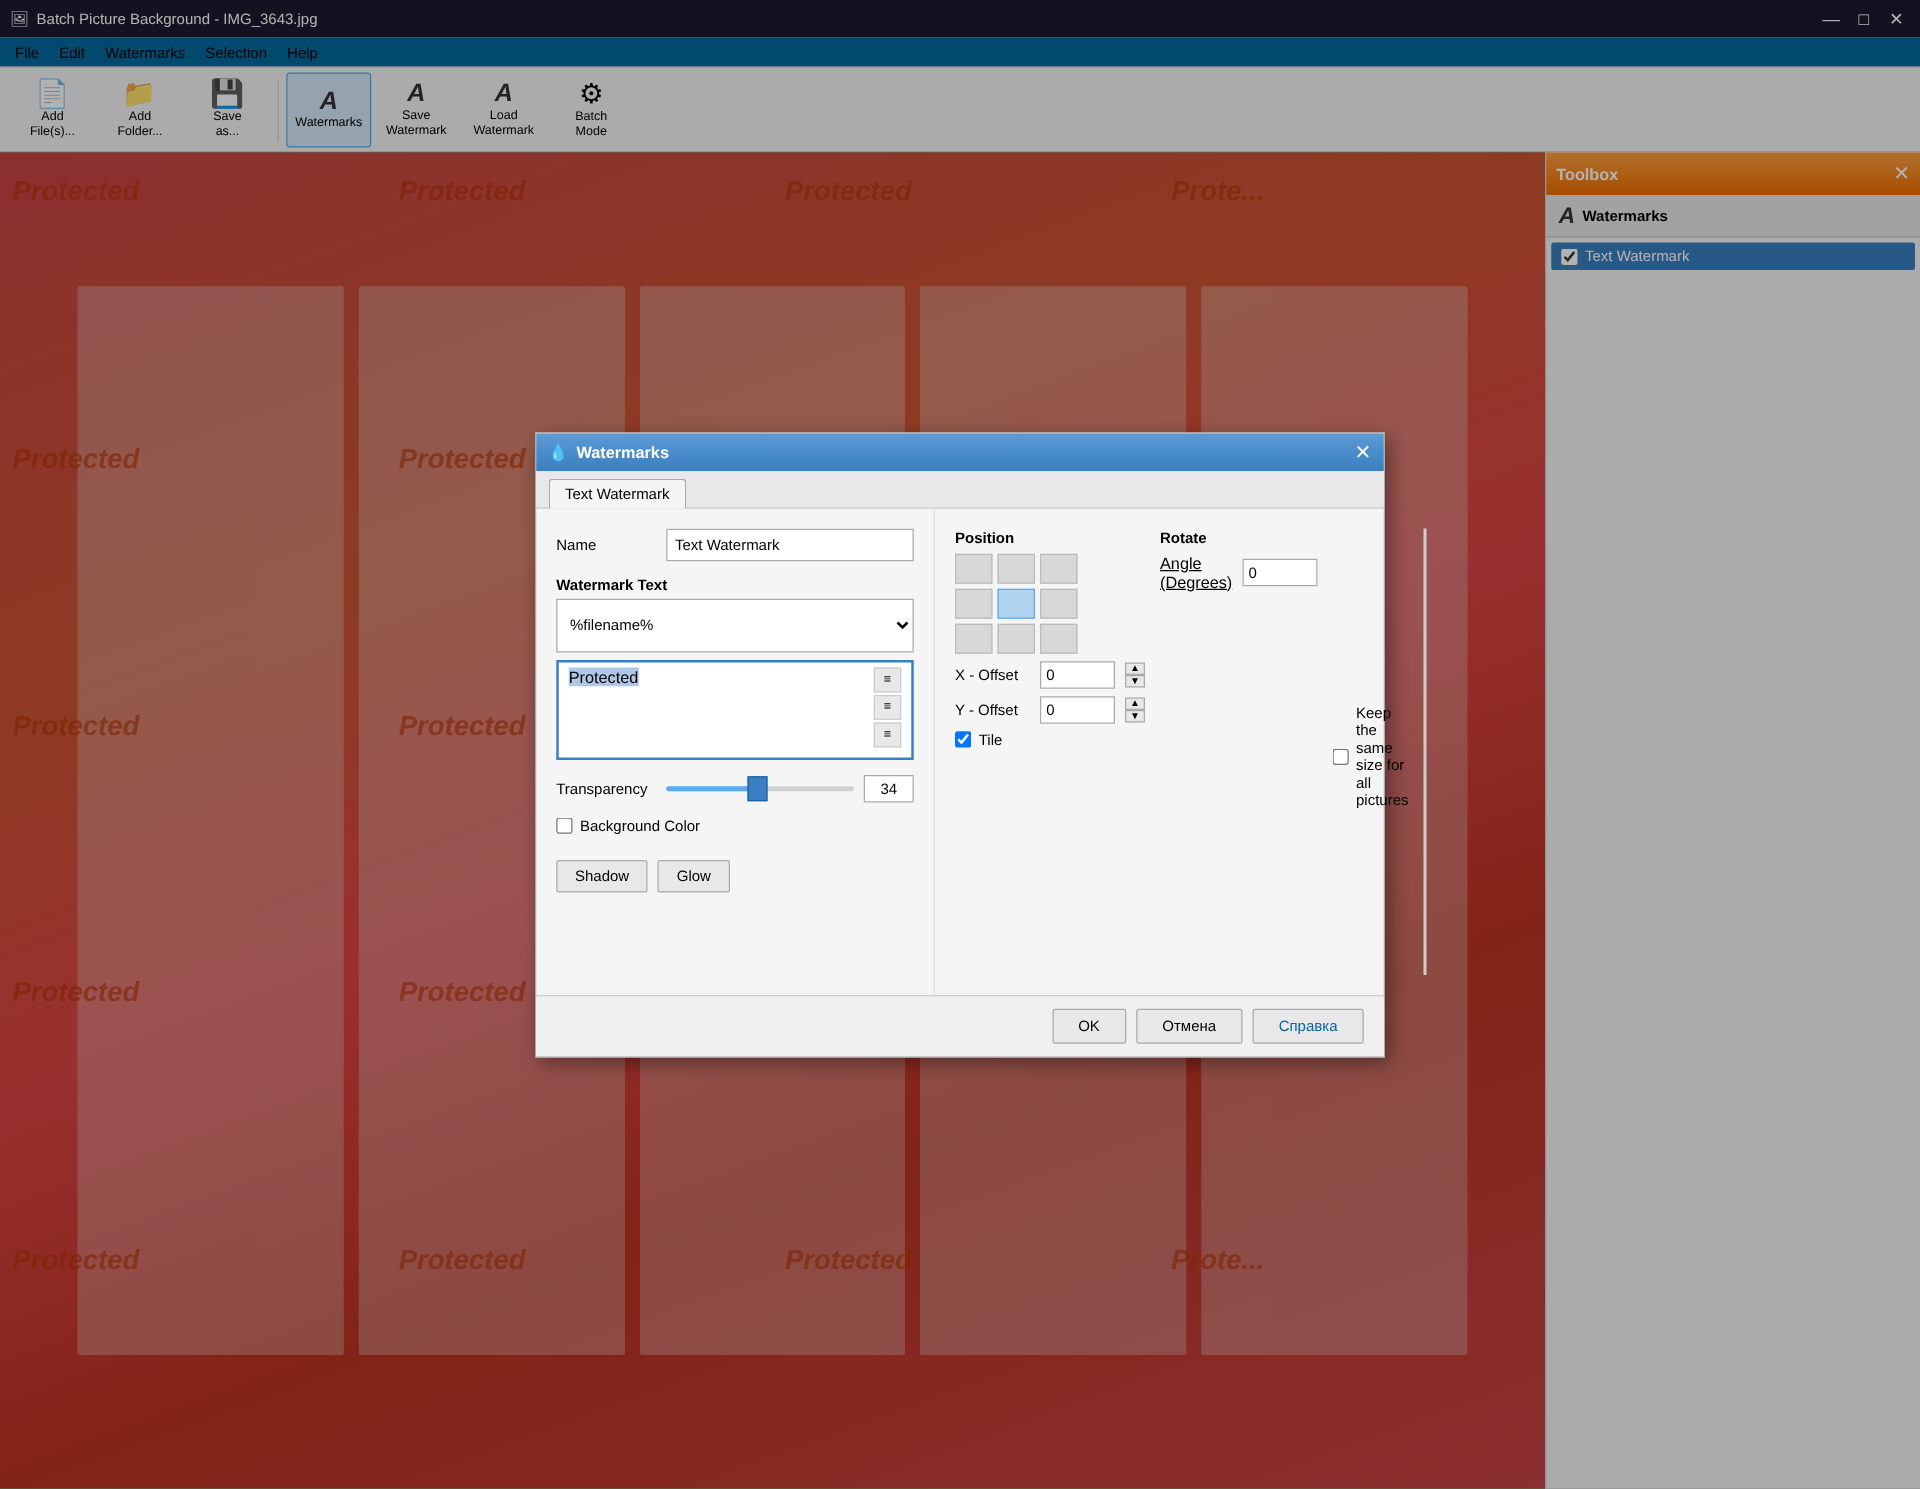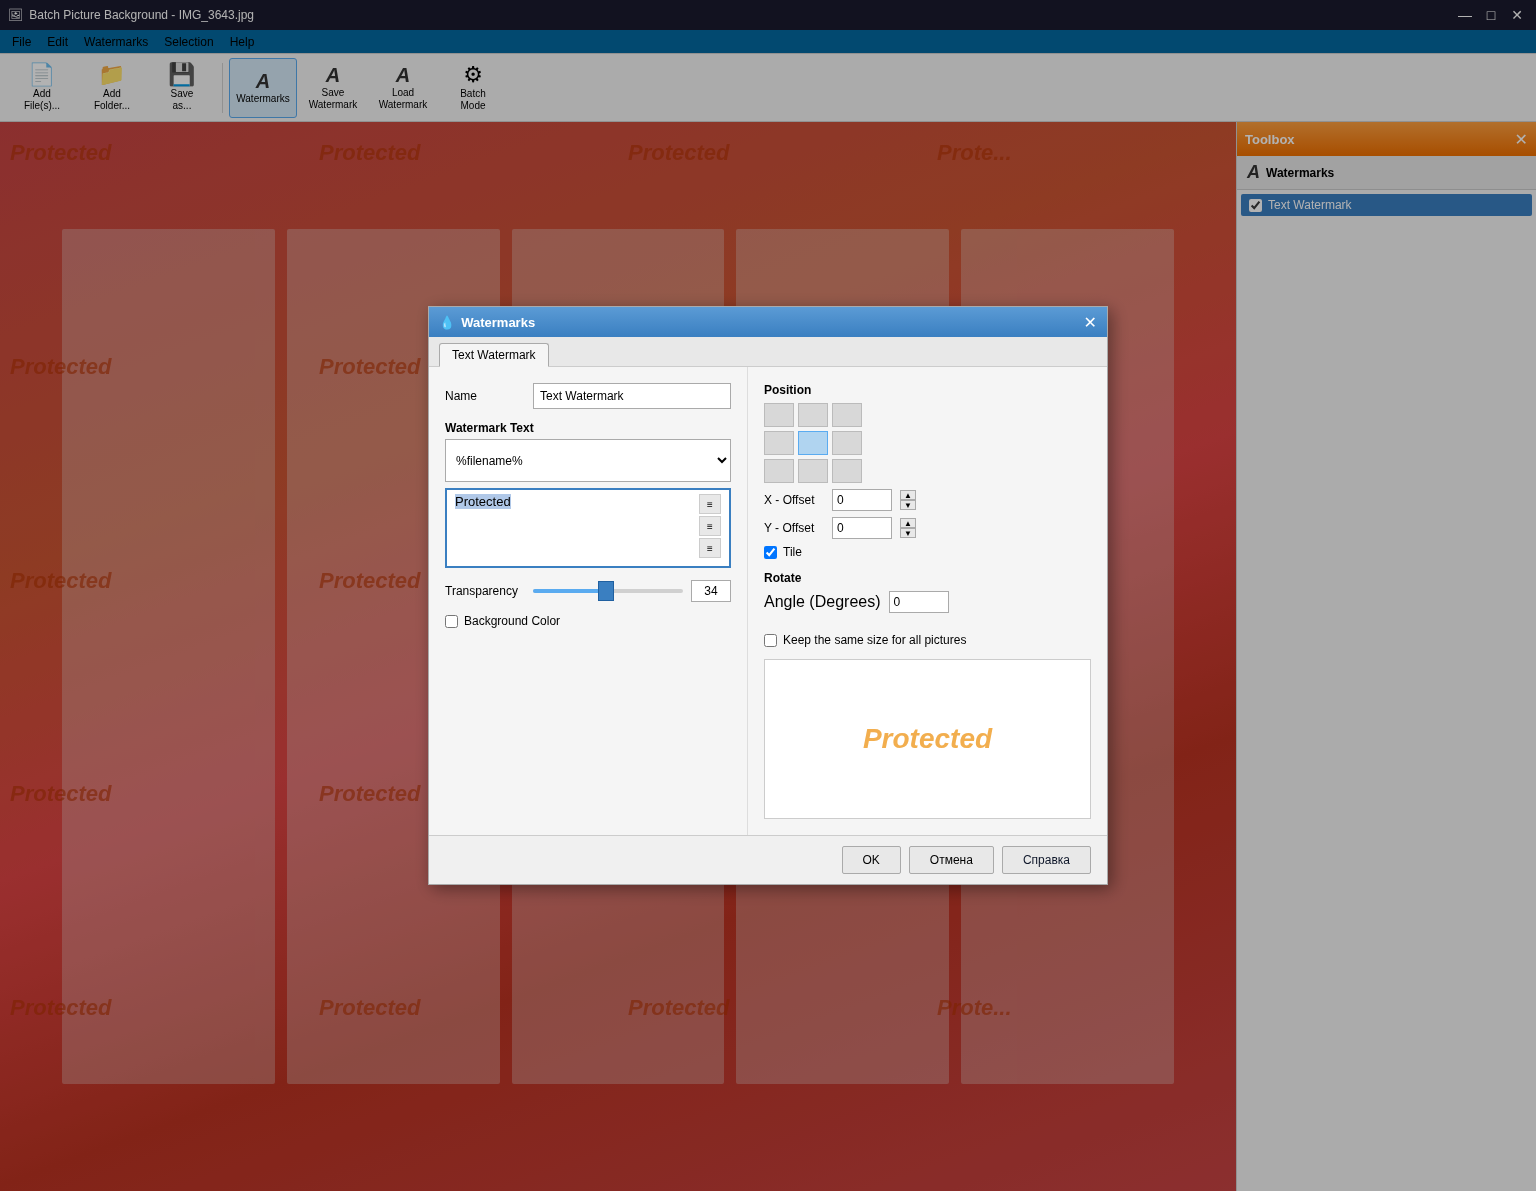--- a/index.html
+++ b/index.html
@@ -161,21 +161,21 @@
       border: 1px solid #aaa;
       border-bottom: none;
       background: #d0d0d0;
       cursor: pointer;
       border-radius: 3px 3px 0 0;
       font-size: 12px;
     }
     .modal-tab.active { background: #f5f5f5; border-bottom: 1px solid #f5f5f5; margin-bottom: -1px; }
     .modal-content { display: flex; flex: 1; }
     .modal-left { flex: 1; padding: 16px; display: flex; flex-direction: column; gap: 12px; }
-    .modal-right { width: 360px; padding: 16px; border-left: 1px solid #ddd; display: flex; flex-direction: column; gap: 12px; }
+    .modal-right { width: 360px; padding: 16px; border-left: 1px solid #ddd; display: flex; flex-direction: row; gap: 12px; }
 
     
     .form-row { display: flex; align-items: center; gap: 8px; }
     .form-label { font-size: 12px; min-width: 80px; }
     .form-input {
       flex: 1;
       height: 26px;
       border: 1px solid #aaa;
       padding: 2px 6px;
       font-size: 12px;
@@ -232,21 +232,21 @@
     .pos-cell.selected { background: #b0d4f0; border-color: #5aabf0; }
     .offset-row { display: flex; align-items: center; gap: 8px; margin-top: 6px; }
     .offset-label { font-size: 12px; min-width: 60px; }
     .offset-input { width: 60px; height: 22px; border: 1px solid #aaa; background: white; padding: 2px 4px; font-size: 12px; }
     .offset-spinner { display: flex; flex-direction: column; }
     .spin-btn { width: 16px; height: 10px; border: 1px solid #aaa; background: #e8e8e8; cursor: pointer; font-size: 8px; display: flex; align-items: center; justify-content: center; }
 
     .rotate-section { margin-top: 0; }
     .rotate-label { font-size: 12px; font-weight: bold; margin-bottom: 6px; }
     .angle-row { display: flex; align-items: center; gap: 8px; }
-    .angle-label { font-size: 16px; }
+    .angle-label { font-size: 13px; text-decoration: underline; }
     .angle-input { width: 60px; height: 22px; border: 1px solid #aaa; background: white; padding: 2px 4px; font-size: 12px; }
 
     .keep-size-row { display: flex; align-items: center; gap: 6px; font-size: 12px; margin-top: 8px; }
 
     
     .preview-area {
       border: 1px solid #ccc;
       background: white;
       flex: 1;
       min-height: 160px;
@@ -270,21 +270,21 @@
       border-top: 1px solid #ccc;
       padding: 10px 16px;
       display: flex;
       justify-content: flex-end;
       gap: 8px;
       background: #f0f0f0;
     }
     .footer-btn { height: 28px; padding: 0 20px; border: 1px solid #aaa; cursor: pointer; font-size: 12px; border-radius: 2px; }
     .footer-btn.primary { background: #e8e8e8; }
     .footer-btn.secondary { background: #e8e8e8; }
-    .footer-btn.tertiary { background: #e8e8e8; color: #0f172a; }
+    .footer-btn.tertiary { background: #e8e8e8; color: #0369a1; }
 
     
     .building-image {
       width: 100%;
       height: 100%;
       position: relative;
       background: linear-gradient(to bottom, #d44 60%, #aa2 60%);
       overflow: hidden;
     }
     .wm-grid {
@@ -470,20 +470,24 @@
             </div>
           </div>
           <input class="transparency-value" type="text" value="34" style="">
         </div>
 
         <div class="checkbox-row">
           <input type="checkbox" style="">
           <span>Background Color</span>
         </div>
 
+        <div style="display:flex;gap:8px;margin-top:8px;">
+          <button class="action-btn">Shadow</button>
+          <button class="action-btn">Glow</button>
+        </div>
       </div>
 
       <div class="modal-right">
 
         <div class="position-section">
           <div class="position-label">Position</div>
 
           <div>
             <div class="position-grid-row">
               <div class="pos-cell"></div>

